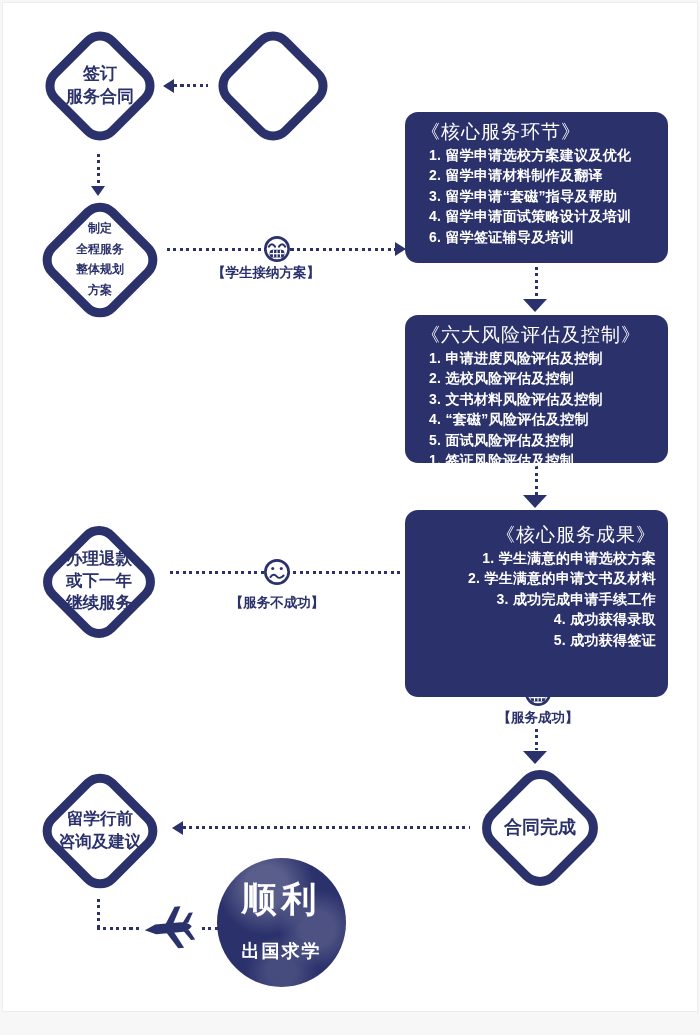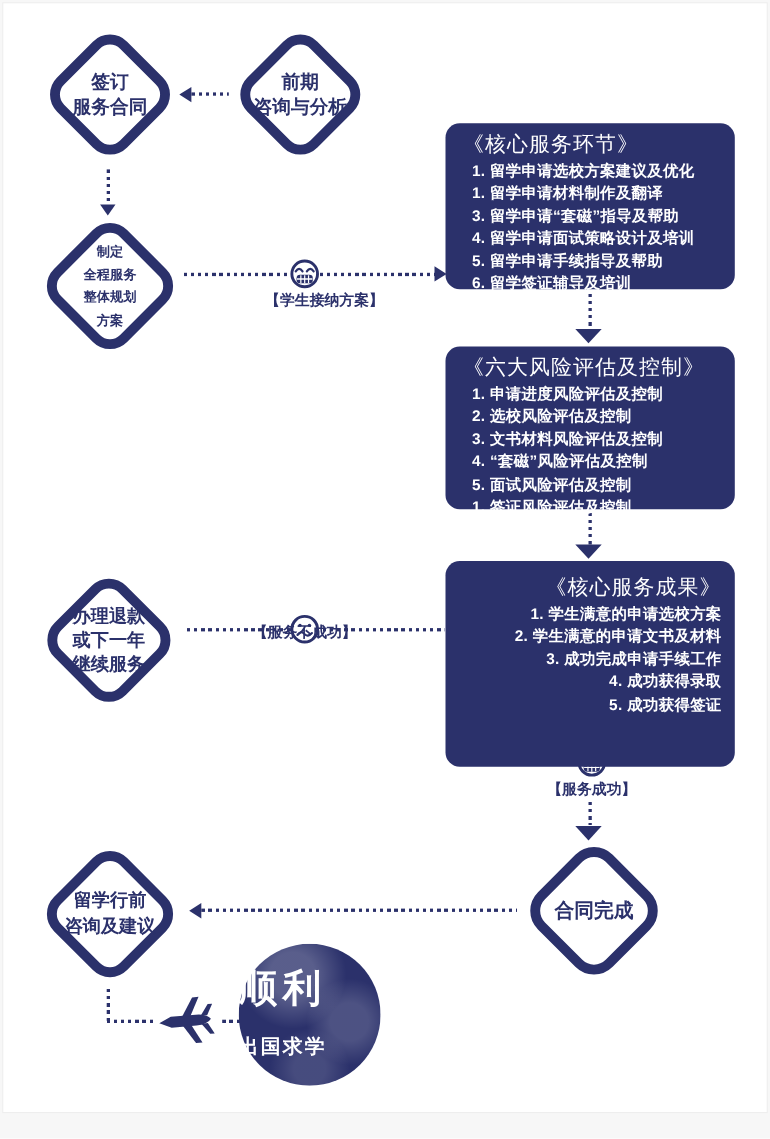--- a/index.html
+++ b/index.html
@@ -22,34 +22,34 @@
   
   .arr { position:absolute; width:0; height:0; z-index:1; }
   .arr-left  { border-top:7px solid transparent; border-bottom:7px solid transparent; border-right:11px solid var(--navy); }
   .arr-right { border-top:7px solid transparent; border-bottom:7px solid transparent; border-left:11px solid var(--navy); }
   .arr-down-sm { border-left:7px solid transparent; border-right:7px solid transparent; border-top:10px solid var(--navy); }
   .arr-down-lg { border-left:12px solid transparent; border-right:12px solid transparent; border-top:13px solid var(--navy); }
   
   .dwrap { position:absolute; width:150px; height:150px; display:flex; align-items:center; justify-content:center; z-index:2; }
   .dshape { position:absolute; background:#fff; border:9px solid var(--navy); border-radius:22px;
             transform:rotate(45deg); box-sizing:border-box; }
-  .dtext { position:relative; z-index:2; text-align:center; font-weight:700; color:var(--navy); }
+  .dtext { position:relative; z-index:2; text-align:center; font-weight:700; color:var(--navy);font-family:Liberation Mono, monospace; }
   .dtext span { display:block; }
   
   .sbox { position:absolute; left:405px; width:263px; background:var(--navy); border-radius:13px;
           color:#fff; padding:7px 12px 6px 24px; box-sizing:border-box; z-index:2; }
   .sbox .btitle { font-size:19px; font-weight:400; letter-spacing:1px; line-height:26px; margin-left:-8px; }
   .sbox .bitem { font-size:14px; font-weight:700; line-height:20.4px; letter-spacing:.3px; }
   
   .lbl { position:absolute; width:160px; text-align:center; font-size:13.5px; font-weight:700;
          color:var(--navy); z-index:2; }
   .face { position:absolute; width:28px; height:28px; z-index:2; }
   
   .globe { position:absolute; left:217px; top:858px; width:129px; height:129px; border-radius:50%;
-    z-index:2; display:flex; flex-direction:column; justify-content:center;
+    z-index:2; display:flex; flex-direction:column; align-items:center; justify-content:center;
     padding-bottom:4px; box-sizing:border-box;
     background:
       radial-gradient(circle at 38% 22%, rgba(255,255,255,.22) 0 16%, transparent 38%),
       radial-gradient(circle at 78% 55%, rgba(255,255,255,.16) 0 14%, transparent 32%),
       radial-gradient(circle at 50% 88%, rgba(255,255,255,.13) 0 11%, transparent 28%),
       var(--navy); gap: 20px; }
   .globe .g1 { color:#fff; font-size:35px; font-weight:700; letter-spacing:5px; line-height:40px; }
   .globe .g2 { color:#fff; font-size:18px; font-weight:700; letter-spacing:2px; line-height:24px; }
   .plane { position:absolute; left:142px; top:901px; width:58px; height:54px; z-index:2; transform:rotate(-5deg); }
 </style>
@@ -70,38 +70,38 @@
     <circle cx="18" cy="18" r="15" fill="#fff" stroke="#2b316b" stroke-width="3.4"></circle>
     <path d="M7.5 15 Q11.5 9 15.5 15" fill="none" stroke="#2b316b" stroke-width="2.6" stroke-linecap="round"></path>
     <path d="M20.5 15 Q24.5 9 28.5 15" fill="none" stroke="#2b316b" stroke-width="2.6" stroke-linecap="round"></path>
     <rect x="8.5" y="19" width="19" height="10" rx="4" fill="#2b316b"></rect>
     <line x1="9" y1="24" x2="27" y2="24" stroke="#fff" stroke-width="1.6"></line>
     <line x1="13.5" y1="19.5" x2="13.5" y2="28.5" stroke="#fff" stroke-width="1.4"></line>
     <line x1="18" y1="19.5" x2="18" y2="29" stroke="#fff" stroke-width="1.4"></line>
     <line x1="22.5" y1="19.5" x2="22.5" y2="28.5" stroke="#fff" stroke-width="1.4"></line>
   </svg>
 </div>
-<div class="lbl" style="left:215px; top:264px;">【学生接纳方案】</div>
+<div class="lbl" style="left:186px; top:264px;">【学生接纳方案】</div>
 
 <div class="vline" style="left:535px; top:267px; height:31px;"></div>
 <div class="arr arr-down-lg" style="left:523px; top:299px;"></div>
 
 <div class="vline" style="left:535px; top:466px; height:29px;"></div>
 <div class="arr arr-down-lg" style="left:523px; top:495px;"></div>
 
 <div class="hline" style="left:170px; top:571px; width:234px;"></div>
 <div class="face" style="left:263px; top:558px;">
   <svg viewBox="0 0 36 36" width="28" height="28">
     <circle cx="18" cy="18" r="15" fill="#fff" stroke="#2b316b" stroke-width="3.4"></circle>
     <circle cx="12.5" cy="13.5" r="2" fill="#2b316b"></circle>
     <circle cx="23.5" cy="13.5" r="2" fill="#2b316b"></circle>
     <path d="M9.5 24.5 Q13.5 19 17.5 23.5 Q21.5 28 26.5 22.5" fill="none" stroke="#2b316b" stroke-width="2.5" stroke-linecap="round"></path>
   </svg>
 </div>
-<div class="lbl" style="left:197px; top:566px;">【服务不成功】</div>
+<div class="lbl" style="left:197px; top:594px;">【服务不成功】</div>
 
 <div class="vline" style="left:535px; top:660px; height:19px;"></div>
 <div class="face" style="left:524px; top:679px;">
   <svg viewBox="0 0 36 36" width="28" height="28">
     <circle cx="18" cy="18" r="15" fill="#fff" stroke="#2b316b" stroke-width="3.4"></circle>
     <path d="M7.5 15 Q11.5 9 15.5 15" fill="none" stroke="#2b316b" stroke-width="2.6" stroke-linecap="round"></path>
     <path d="M20.5 15 Q24.5 9 28.5 15" fill="none" stroke="#2b316b" stroke-width="2.6" stroke-linecap="round"></path>
     <rect x="8.5" y="19" width="19" height="10" rx="4" fill="#2b316b"></rect>
     <line x1="9" y1="24" x2="27" y2="24" stroke="#fff" stroke-width="1.6"></line>
     <line x1="13.5" y1="19.5" x2="13.5" y2="28.5" stroke="#fff" stroke-width="1.4"></line>
@@ -134,24 +134,20 @@
 <div class="dwrap" style="left:25px; top:11px;">
   <div class="dshape" style="width:90px; height:90px;"></div>
   <div class="dtext" style="font-size:17px; line-height:23px;">
     <span>签订</span>
     <span>服务合同</span>
   </div>
 </div>
 
 <div class="dwrap" style="left:198px; top:11px;">
   <div class="dshape" style="width:90px; height:90px;"></div>
-  <div class="dtext" style="font-size:17px; line-height:23px;">
-    <span>前期</span>
-    <span>咨询与分析</span>
-  </div>
 </div>
 
 <div class="dwrap" style="left:25px; top:185px;">
   <div class="dshape" style="width:94px; height:94px;"></div>
   <div class="dtext" style="font-size:12px; line-height:20.5px;">
     <span>制定</span>
     <span>全程服务</span>
     <span>整体规划</span>
     <span>方案</span>
   </div>
@@ -177,24 +173,23 @@
 <div class="dwrap" style="left:465px; top:753px;">
   <div class="dshape" style="width:96px; height:96px; border-radius:24px;"></div>
   <div class="dtext" style="font-size:18px; line-height:24px;">
     <span>合同完成</span>
   </div>
 </div>
 
 <div class="sbox" style="top:112px; height:151px;">
   <div class="btitle">《核心服务环节》</div>
   <div class="bitem">1. 留学申请选校方案建议及优化</div>
-  <div class="bitem">1. 留学申请材料制作及翻译</div>
+  <div class="bitem">2. 留学申请材料制作及翻译</div>
   <div class="bitem">3. 留学申请“套磁”指导及帮助</div>
   <div class="bitem">4. 留学申请面试策略设计及培训</div>
-  <div class="bitem">5. 留学申请手续指导及帮助</div>
   <div class="bitem">6. 留学签证辅导及培训</div>
 </div>
 
 <div class="sbox" style="top:315px; height:148px;">
   <div class="btitle">《六大风险评估及控制》</div>
   <div class="bitem">1. 申请进度风险评估及控制</div>
   <div class="bitem">2. 选校风险评估及控制</div>
   <div class="bitem">3. 文书材料风险评估及控制</div>
   <div class="bitem">4. “套磁”风险评估及控制</div>
   <div class="bitem">5. 面试风险评估及控制</div>

